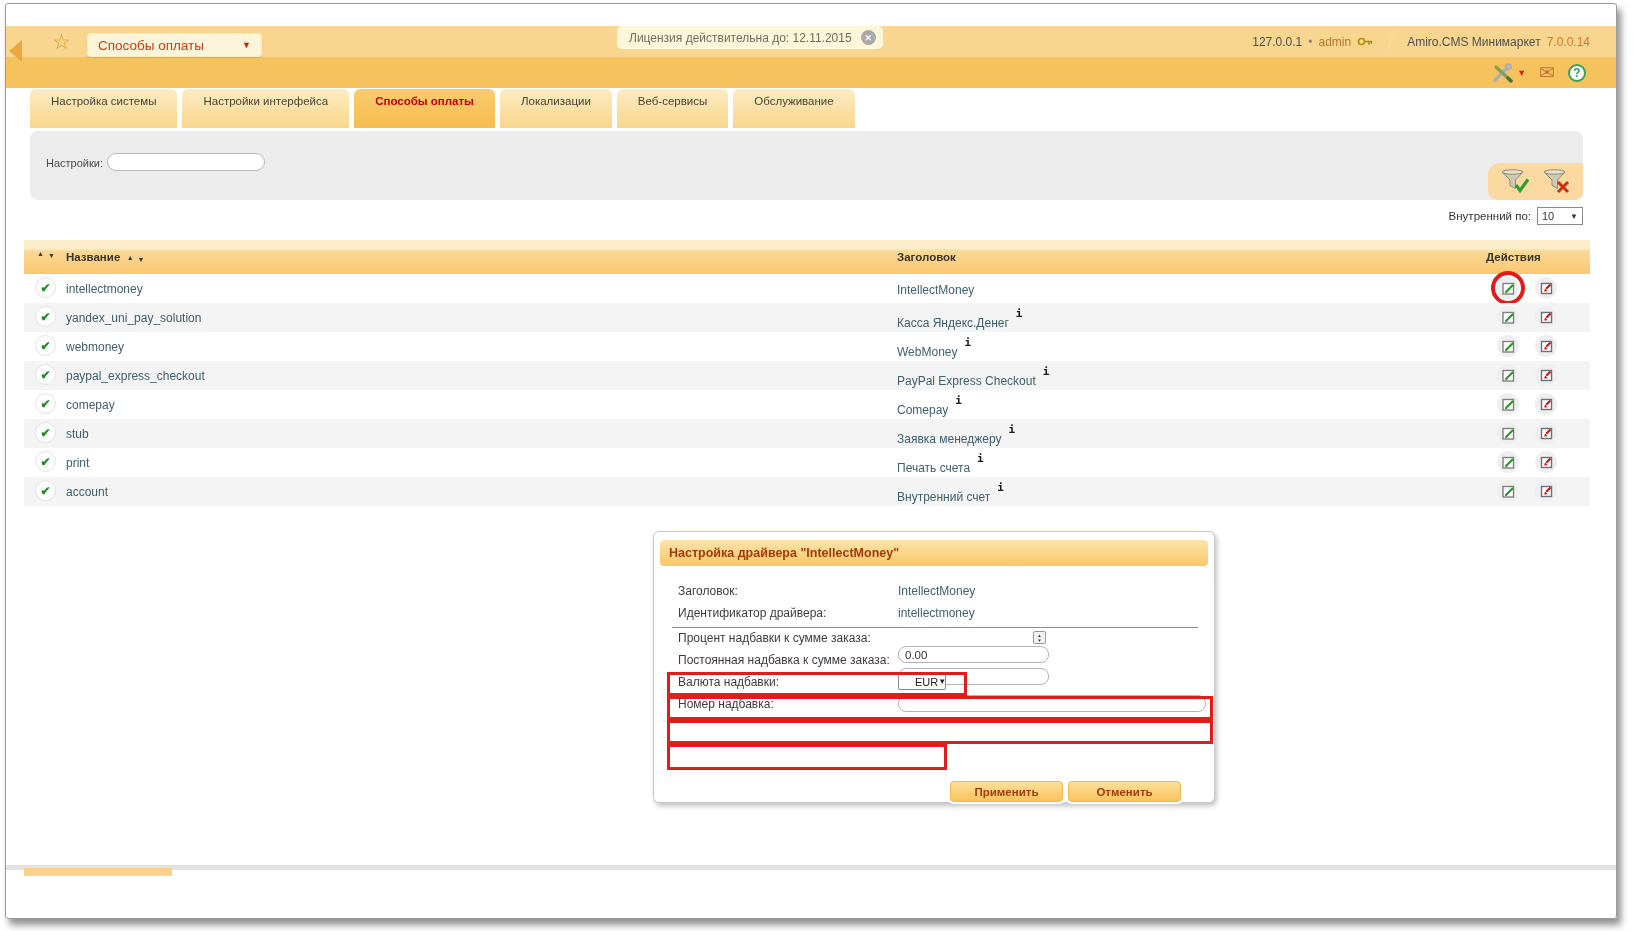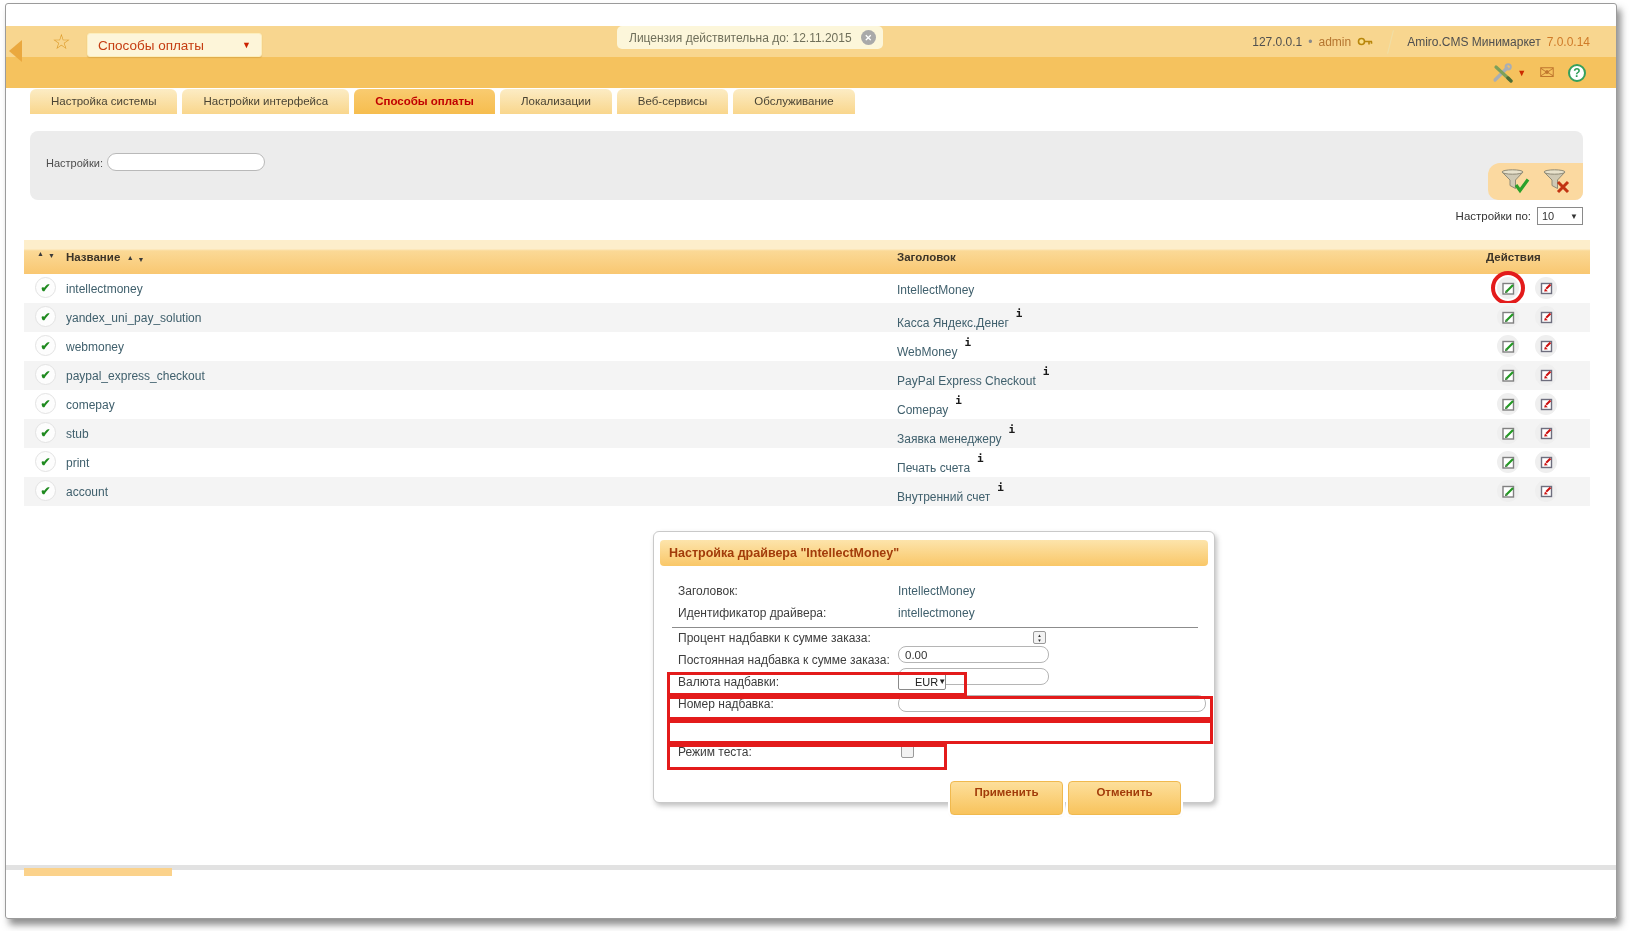--- a/index.html
+++ b/index.html
@@ -34,21 +34,21 @@
   .host-info .product{color:#4f4f4f;} .host-info .version{color:#cf7a28;}
   .band-icons{position:absolute;top:57px;right:47px;height:31px;display:flex;align-items:center;gap:13px;}
   .band-icons .tools{display:flex;align-items:center;gap:4px;cursor:pointer;}
   .band-icons .tools .arr{color:#cc2b00;font-size:9px;}
   .mail{font-size:19px;color:#c0772e;cursor:pointer;line-height:19px;}
   .help{width:18px;height:18px;border-radius:50%;border:2px solid #35a05e;color:#2f9e58;font-weight:bold;
         font-size:12px;display:flex;align-items:center;justify-content:center;background:#fff;cursor:pointer;}
 
   
   .tab-bar{position:absolute;left:30px;top:89px;display:flex;gap:5px;z-index:2;}
-  .tab{height:25px;line-height:25px;padding:0 21px;background:linear-gradient(#fcecc4,#f9d68c);
+  .tab{height:39px;line-height:25px;padding:0 21px;background:linear-gradient(#fcecc4,#f9d68c);
        border-radius:6px 6px 0 0;font-size:11.5px;color:#4a4434;cursor:pointer;white-space:nowrap;}
   .tab.active{background:linear-gradient(#f9cb70,#f6bd4e);color:#c00000;font-weight:bold;}
 
   
   .filter-panel{position:absolute;left:30px;top:131px;width:1553px;height:69px;background:#ececec;border-radius:8px;}
   .filter-panel .flabel{position:absolute;left:16px;top:26px;font-size:11px;color:#4d4d4d;}
   .filter-panel .finput{position:absolute;left:77px;top:22px;width:158px;height:18px;border:1px solid #b9b9b9;
        border-radius:9px;padding:0 7px;font-size:11px;outline:none;background:#fff;}
   .filter-tab{position:absolute;right:0;bottom:0;width:95px;height:37px;background:#fbd9a0;
        border-radius:12px 0 8px 10px;display:flex;align-items:center;justify-content:center;gap:12px;}
@@ -96,21 +96,21 @@
   .spin{position:absolute;right:3px;top:2px;width:13px;height:13px;border:1px solid #999;border-radius:2px;
        background:#f3f3f3;display:flex;flex-direction:column;align-items:center;justify-content:center;
        font-size:4.5px;line-height:5px;color:#333;cursor:pointer;}
   .keycirc{position:absolute;right:3px;top:1px;width:15px;height:15px;border-radius:50%;border:1.5px solid #777;
        display:flex;align-items:center;justify-content:center;background:#fff;cursor:pointer;}
   .dsel{width:48px;height:17px;border:1px solid #8a8a8a;border-radius:2px;display:flex;align-items:center;
        justify-content:space-between;padding:0 16px;font-size:11px;color:#222;background:#fff;cursor:pointer;}
   .dsel .arr{font-size:8px;}
   .dchk{position:absolute;left:223px;top:0;width:13px;height:13px;border:1px solid #9a9a9a;background:#f2f2f2;
        border-radius:2px;cursor:pointer;}
-  .dbtn{position:absolute;top:249px;width:113px;height:34px;background:linear-gradient(#fddf9b,#f8c35c);
+  .dbtn{position:absolute;top:249px;width:113px;height:21px;background:linear-gradient(#fddf9b,#f8c35c);
        border:1px solid #f0b94e;border-radius:4px;box-shadow:0 0 0 2px #fff,0 1px 2px rgba(150,100,30,.4);
        font-size:11.5px;font-weight:bold;color:var(--title-brown);text-align:center;line-height:21px;cursor:pointer;}
   .dbtn.apply{left:296px;} .dbtn.cancel{left:414px;}
   .dhl{position:absolute;border:3px solid var(--highlight);z-index:5;pointer-events:none;}
   .dhl.currency{left:13px;top:140px;width:300px;height:24px;}
   .dhl.shop{left:13px;top:164px;width:546px;height:24px;}
   .dhl.secret{left:13px;top:188px;width:546px;height:24px;}
   .dhl.test{left:13px;top:212px;width:280px;height:26px;}
 
   
@@ -182,21 +182,21 @@
     </svg>
     <svg class="funnel" width="30" height="26" viewBox="0 0 30 26">
       <path d="M2 3 h21 l-7.5 8 v8.5 l-5.5 -3 v-5.5 z" fill="#cfc9b4" stroke="#8f8a76"></path>
       <ellipse cx="12.5" cy="3" rx="10.5" ry="2.2" fill="#e8e2cc" stroke="#8f8a76"></ellipse>
       <path d="M16 13 l10 10 M26 13 l-10 10" stroke="#c23412" stroke-width="3" fill="none"></path>
     </svg>
   </div>
 </div>
 
 <div class="pager">
-  <span>Настройки по:</span>
+  <span>Внутренний по:</span>
   <span class="mini-select">
     <span>10</span>
     <span class="arr">▼</span>
   </span>
 </div>
 
 <div class="table">
   <div class="thead">
     <span class="hitem sorts" style="left:13px"><span class="up">▲</span> <span class="dn">▼</span></span>
     <span class="hitem" style="left:42px"><span>Название</span>&nbsp;&nbsp;<span class="sorts"><span class="up">▲</span> <span class="dn">▼</span></span></span>
@@ -396,24 +396,20 @@
         <span class="arr">▼</span>
       </span>
     </span>
   </div>
   <div class="drow" style="top:165px">
     <span>Номер надбавка:</span>
     <span class="dctl">
       <input class="din wide" type="text" value="" style="">
     </span>
   </div>
-  <div class="drow" style="top:213px">
-    <span>Режим теста:</span>
-    <span class="dchk"></span>
-  </div>
 
   <div class="dbtn apply">Применить</div>
   <div class="dbtn cancel">Отменить</div>
 
   <div class="dhl currency"></div>
   <div class="dhl shop"></div>
   <div class="dhl secret"></div>
   <div class="dhl test"></div>
 </div>
 

